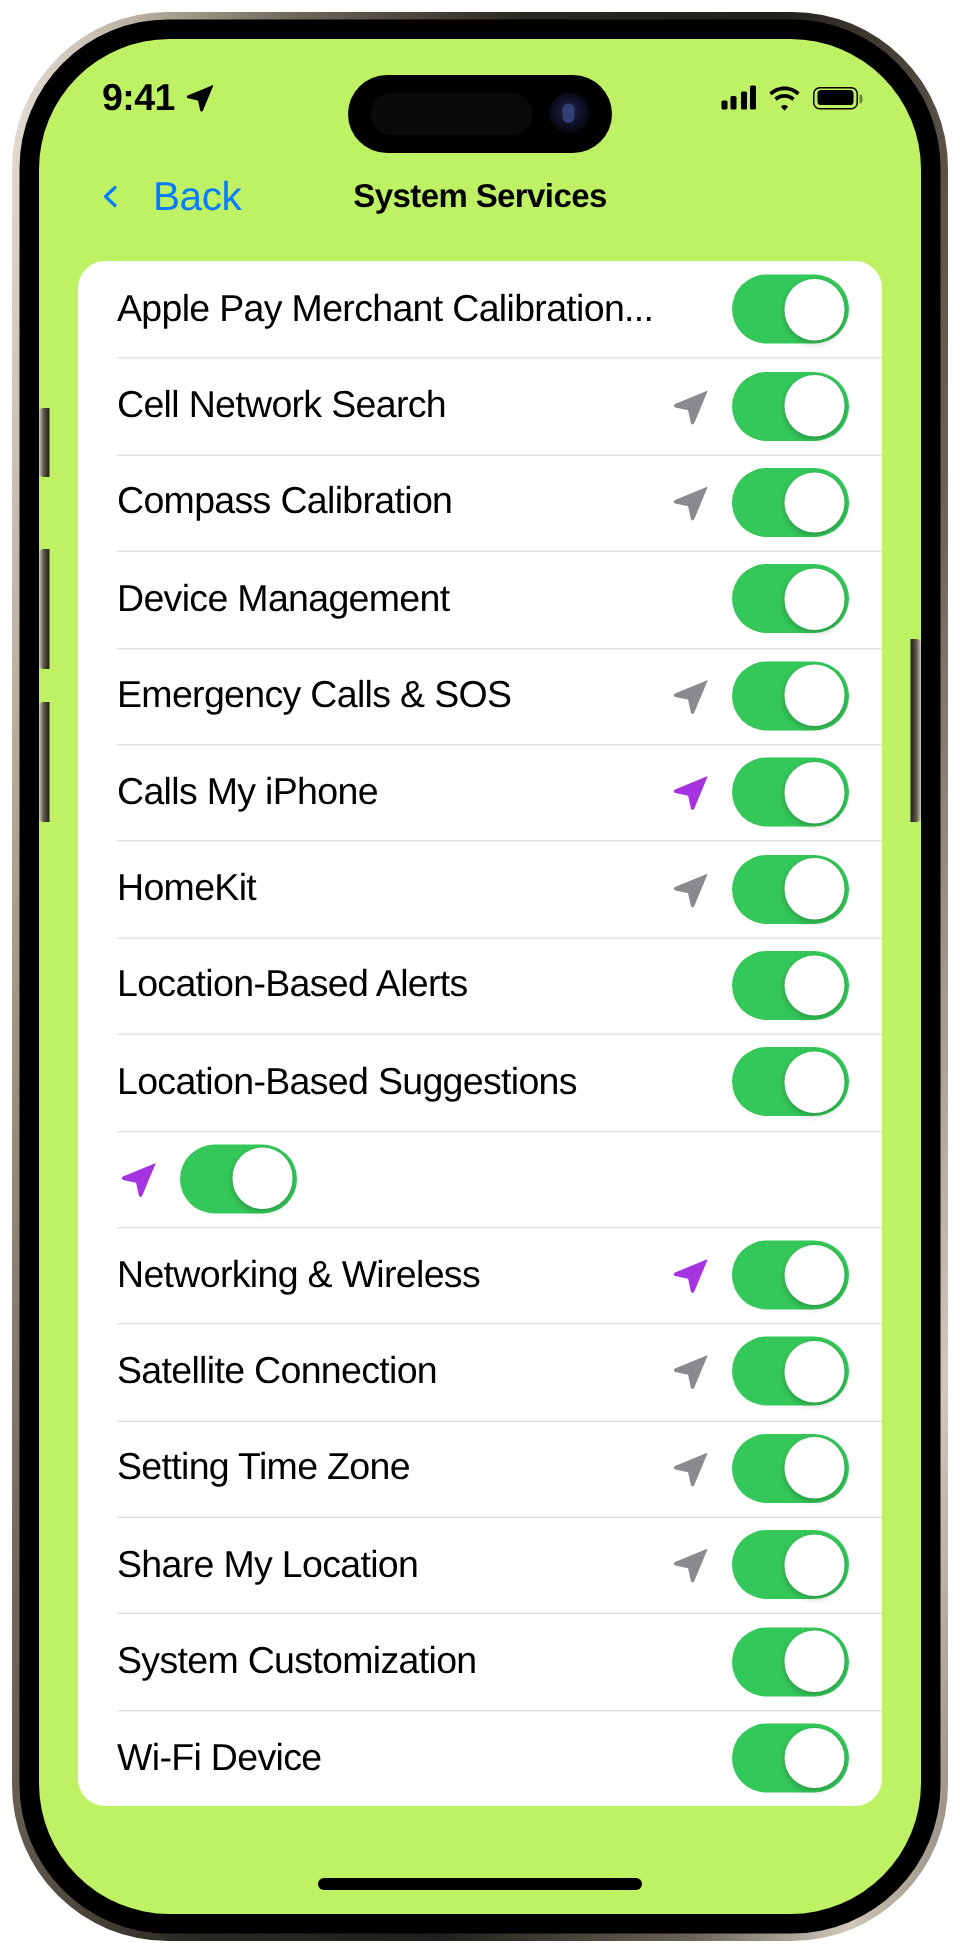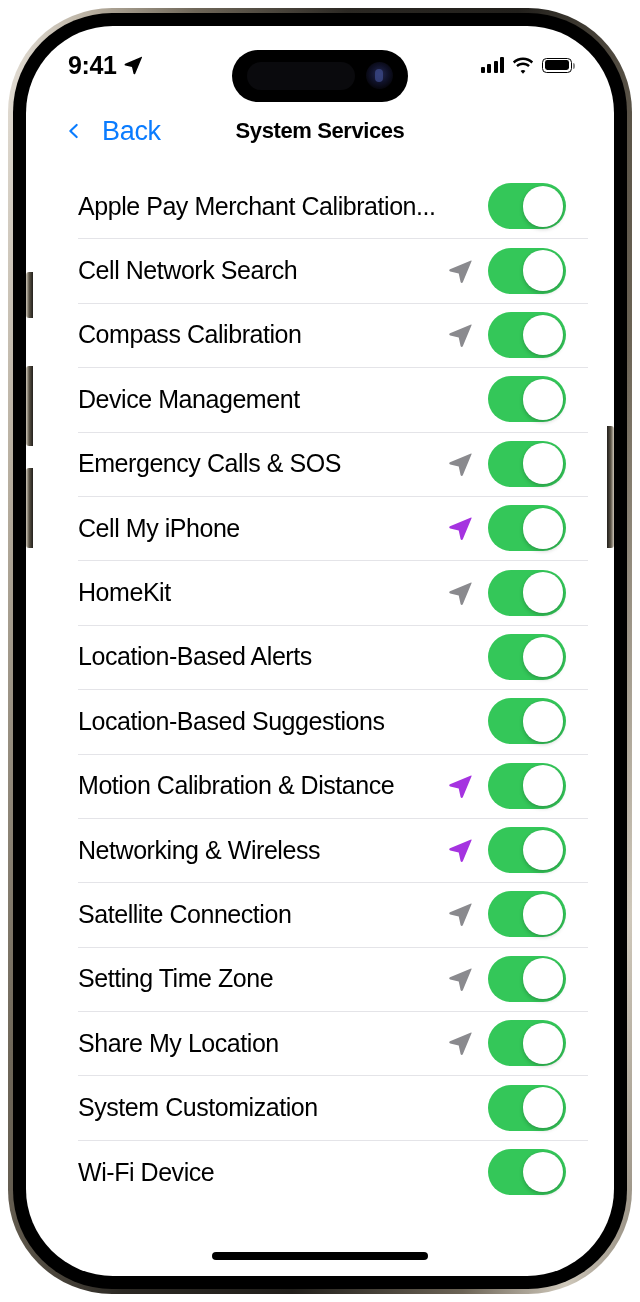--- a/index.html
+++ b/index.html
@@ -21,21 +21,21 @@
   #device-bezel{
     width:100%; height:100%;
     border-radius:99px;
     background:#000;
     padding:13px;
   }
   #screen{
     position:relative;
     width:100%; height:100%;
     border-radius:87px;
-    background:#ffffff;
+    background:#bef264;
     overflow:hidden;
   }
 
   
   .side-btn{ position:absolute; background:linear-gradient(90deg,#cfc8ba,#5e5749 45%,#2a2722 90%); }
   #action-button{ left:0px; top:246px; width:7px; height:46px; border-radius:3px 0 0 3px; }
   #volume-up-button{ left:0px; top:340px; width:7px; height:80px; border-radius:3px 0 0 3px; }
   #volume-down-button{ left:0px; top:442px; width:7px; height:80px; border-radius:3px 0 0 3px; }
   #power-button{ right:0px; top:400px; width:7px; height:122px; border-radius:0 3px 3px 0;
                  background:linear-gradient(270deg,#cfc8ba,#5e5749 45%,#2a2722 90%); }
@@ -217,21 +217,21 @@
             <div class="settings-row">
               <div class="row-label">Emergency Calls &amp; SOS</div>
               <svg viewBox="0 0 24 24" class="row-arrow">
                 <path d="M21.5 3.1 3.4 10.6c-.9.4-.8 1.7.2 1.9l7.3 1.6 1.6 7.3c.2 1 1.5 1.1 1.9.2L21.9 3.6c.2-.5-.1-.8-.4-.5z" fill="#8A8A8E"></path>
               </svg>
               <div class="toggle" style="background: rgb(52, 199, 89);">
                 <b></b>
               </div>
             </div>
             <div class="settings-row">
-              <div class="row-label">Cell My iPhone</div>
+              <div class="row-label">Calls My iPhone</div>
               <svg viewBox="0 0 24 24" class="row-arrow">
                 <path d="M21.5 3.1 3.4 10.6c-.9.4-.8 1.7.2 1.9l7.3 1.6 1.6 7.3c.2 1 1.5 1.1 1.9.2L21.9 3.6c.2-.5-.1-.8-.4-.5z" fill="#A533E0"></path>
               </svg>
               <div class="toggle" style="background: rgb(52, 199, 89);">
                 <b></b>
               </div>
             </div>
             <div class="settings-row">
               <div class="row-label">HomeKit</div>
               <svg viewBox="0 0 24 24" class="row-arrow">
@@ -253,21 +253,20 @@
             <div class="settings-row">
               <div class="row-label">Location-Based Suggestions</div>
               <svg viewBox="0 0 24 24" class="row-arrow hidden">
                 <path d="M21.5 3.1 3.4 10.6c-.9.4-.8 1.7.2 1.9l7.3 1.6 1.6 7.3c.2 1 1.5 1.1 1.9.2L21.9 3.6c.2-.5-.1-.8-.4-.5z" fill="#8A8A8E"></path>
               </svg>
               <div class="toggle" style="background: rgb(52, 199, 89);">
                 <b></b>
               </div>
             </div>
             <div class="settings-row">
-              <div class="row-label">Motion Calibration &amp; Distance</div>
               <svg viewBox="0 0 24 24" class="row-arrow">
                 <path d="M21.5 3.1 3.4 10.6c-.9.4-.8 1.7.2 1.9l7.3 1.6 1.6 7.3c.2 1 1.5 1.1 1.9.2L21.9 3.6c.2-.5-.1-.8-.4-.5z" fill="#A533E0"></path>
               </svg>
               <div class="toggle" style="background: rgb(52, 199, 89);">
                 <b></b>
               </div>
             </div>
             <div class="settings-row">
               <div class="row-label">Networking &amp; Wireless</div>
               <svg viewBox="0 0 24 24" class="row-arrow">

